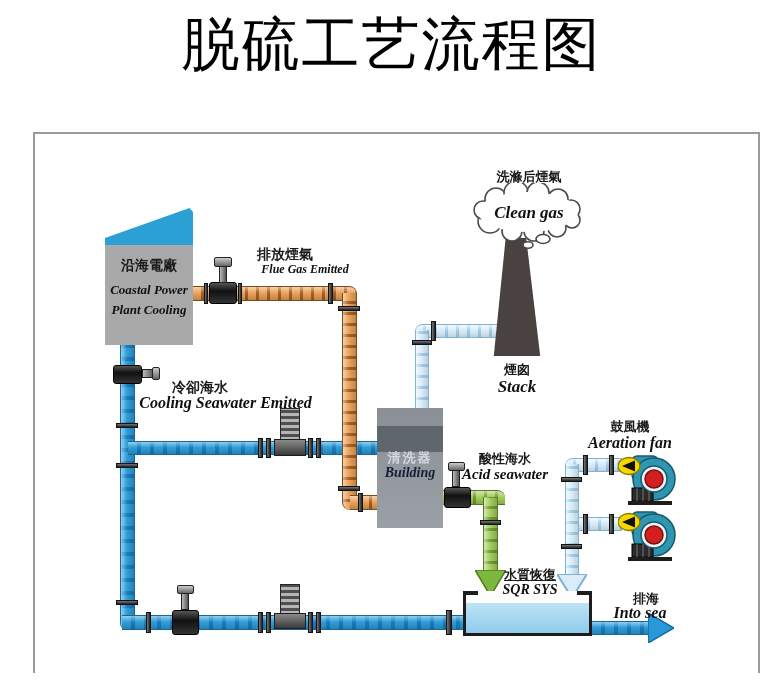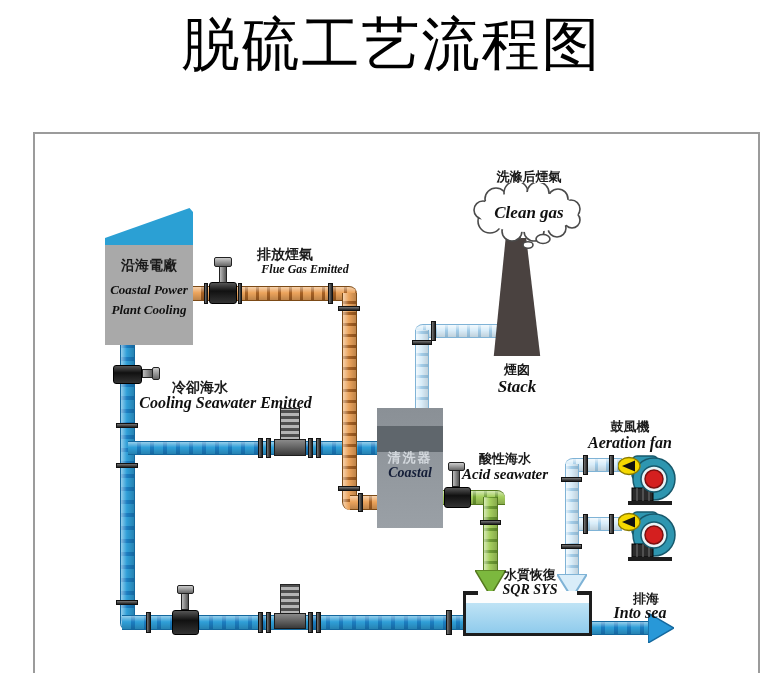--- a/index.html
+++ b/index.html
@@ -132,21 +132,21 @@
   <div id="roof" class="abs"></div>
   <div id="plant" class="abs">
     <div class="zh" style="margin-top:12px;font-size:14px;">沿海電廠</div>
     <div class="en" style="font-size:13px;margin-top:7px;">Coastal Power</div>
     <div class="en" style="font-size:13px;margin-top:4px;">Plant Cooling</div>
   </div>
 
   <div id="scrubber" class="abs"></div>
   <div id="scrubber-band" class="abs"></div>
   <div class="abs zh" style="left:377px;top:449px;width:66px;color:#d3d8dd;letter-spacing:2px;">清洗器</div>
-  <div class="abs en" style="left:377px;top:465px;width:66px;font-size:14px;color:#141e38;">Coastal</div>
+  <div class="abs en" style="left:377px;top:465px;width:66px;font-size:14px;color:#141e38;">Building</div>
 
   <div id="stack" class="abs"></div>
   <div id="stack-cap" class="abs"></div>
   <div class="abs zh" style="left:487px;top:361px;width:60px;">煙囪</div>
   <div class="abs en" style="left:477px;top:377px;width:80px;font-size:17px;">Stack</div>
 
   <svg class="abs" style="left:468px;top:183px;" width="122" height="66" viewBox="0 0 122 66">
     <g fill="#ffffff" stroke="#4a4a4a" stroke-width="1.6">
       <circle cx="22" cy="38" r="12"></circle>
         <circle cx="15" cy="27" r="9"></circle>
@@ -218,21 +218,21 @@
     <ellipse cx="11" cy="16" rx="11" ry="8.5" fill="#f5d800" stroke="#8a7a00" stroke-width="1.3"></ellipse>
     <polygon points="17,10.5 17,21.5 4,16" fill="#111"></polygon>
   </svg>
   <div class="abs zh" style="left:580px;top:418px;width:100px;">鼓風機</div>
   <div class="abs en" style="left:575px;top:434px;width:110px;font-size:16px;">Aeration fan</div>
 
   <div id="tank" class="abs"></div>
   <div class="abs rim" style="left:463px;top:591px;width:15px;height:4px;"></div>
   <div class="abs rim" style="left:577px;top:591px;width:15px;height:4px;"></div>
   <div id="tank-water" class="abs"></div>
-  <div class="abs zh" style="left:485px;top:566px;width:90px;">水質恢復</div>
+  <div class="abs zh" style="left:485px;top:566px;width:90px;text-decoration:underline;">水質恢復</div>
   <div class="abs en" style="left:485px;top:582px;width:90px;font-size:14px;">SQR SYS</div>
 
   <div class="pipe pb-h" style="left:592px;top:621px;width:58px;height:14px;"></div>
   <svg class="abs" style="left:648px;top:613px;" width="26" height="30" viewBox="0 0 26 30">
     <polygon points="0,0 26,15 0,30" fill="#2898d8" stroke="#14689e" stroke-width="1.5"></polygon>
   </svg>
   <div class="abs zh" style="left:606px;top:590px;width:80px;">排海</div>
   <div class="abs en" style="left:595px;top:604px;width:90px;font-size:16px;">Into sea</div>
 
   <div class="abs zh" style="left:240px;top:246px;width:90px;font-size:14px;">排放煙氣</div>

